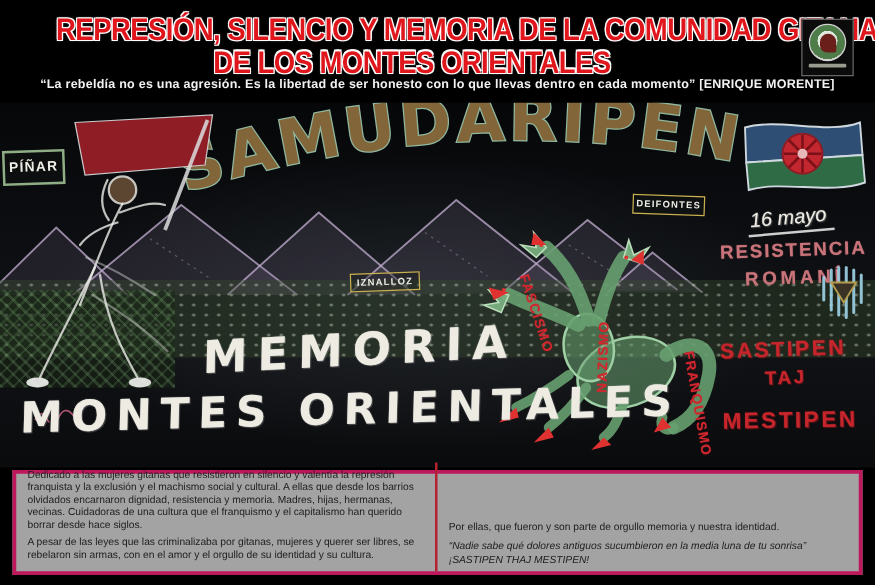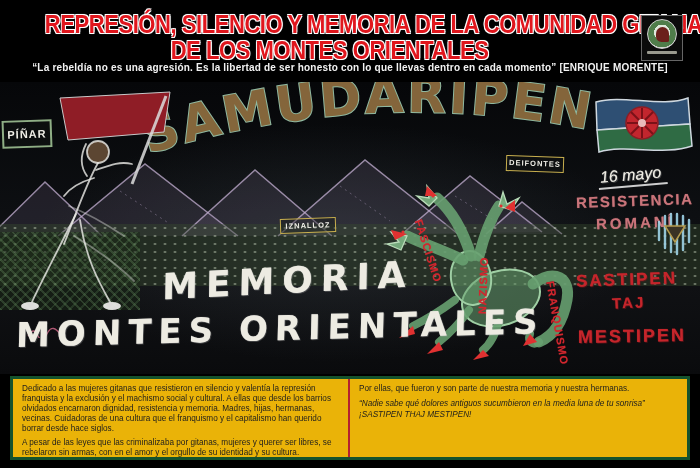--- a/index.html
+++ b/index.html
@@ -64,22 +64,22 @@
   .resist2{position:absolute;left:596px;top:132px;font-size:15px;font-weight:bold;color:#c9747a;
     letter-spacing:3px;transform:rotate(-2deg);text-shadow:0 0 1px rgba(200,110,115,.7);}
   .sast{position:absolute;color:#c5252b;font-weight:bold;letter-spacing:2px;white-space:nowrap;
     text-shadow:0 0 1px rgba(200,40,45,.7),1px 1px 0 rgba(120,20,25,.5);}
   .sast1{left:576px;top:188px;font-size:17px;transform:rotate(-2deg);}
   .sast2{left:612px;top:212px;font-size:15px;transform:rotate(-3deg);}
   .sast3{left:578px;top:244px;font-size:18px;transform:rotate(-1deg);}
   .heart{position:absolute;left:653px;top:128px;width:44px;height:48px;}
 
   
-  .panel{position:absolute;left:10px;top:376px;width:674px;height:78px;background:#eab308;
-    border:3px solid #14532d;display:flex;}
+  .panel{position:absolute;left:10px;top:376px;width:674px;height:78px;background:#a3a3a3;
+    border:3px solid #be185d;display:flex;align-items:flex-end;}
   .col{width:50%;padding:5px 9px 4px 9px;box-sizing:border-box;}
   .col-left{border-right:2px solid #b42130;}
   .panel p{margin:0 0 4px 0;font-size:8.2px;line-height:1.22;color:#1d1d1d;}
   .quote{color:#cf1420;font-weight:normal;font-style:italic;font-size:8.4px;line-height:1.25;
     margin:5px 0 0 0 !important;}
   .motto{color:#cf1420;font-weight:normal;font-style:italic;font-size:8.4px;margin:1px 0 0 0 !important;}
 </style>
 </head>
 <body>
 
@@ -225,19 +225,19 @@
     <div class="sast sast2">TAJ</div>
     <div class="sast sast3">MESTIPEN</div>
   </div>
 
   <div class="panel">
     <div class="col col-left">
       <p>Dedicado a las mujeres gitanas que resistieron en silencio y valentía la represión franquista y la exclusión y el machismo social y cultural. A ellas que desde los barrios olvidados encarnaron dignidad, resistencia y memoria. Madres, hijas, hermanas, vecinas. Cuidadoras de una cultura que el franquismo y el capitalismo han querido borrar desde hace siglos.</p>
       <p>A pesar de las leyes que las criminalizaba por gitanas, mujeres y querer ser libres, se rebelaron sin armas, con en el amor y el orgullo de su identidad y su cultura.</p>
     </div>
     <div class="col">
-      <p>Por ellas, que fueron y son parte de nuestra memoria y nuestra hermanas.</p>
+      <p>Por ellas, que fueron y son parte de orgullo memoria y nuestra identidad.</p>
       <p class="quote">“Nadie sabe qué dolores antiguos sucumbieron en la media luna de tu sonrisa”</p>
       <p class="motto">¡SASTIPEN THAJ MESTIPEN!</p>
     </div>
   </div>
 
 </div>
 
 </body></html>

